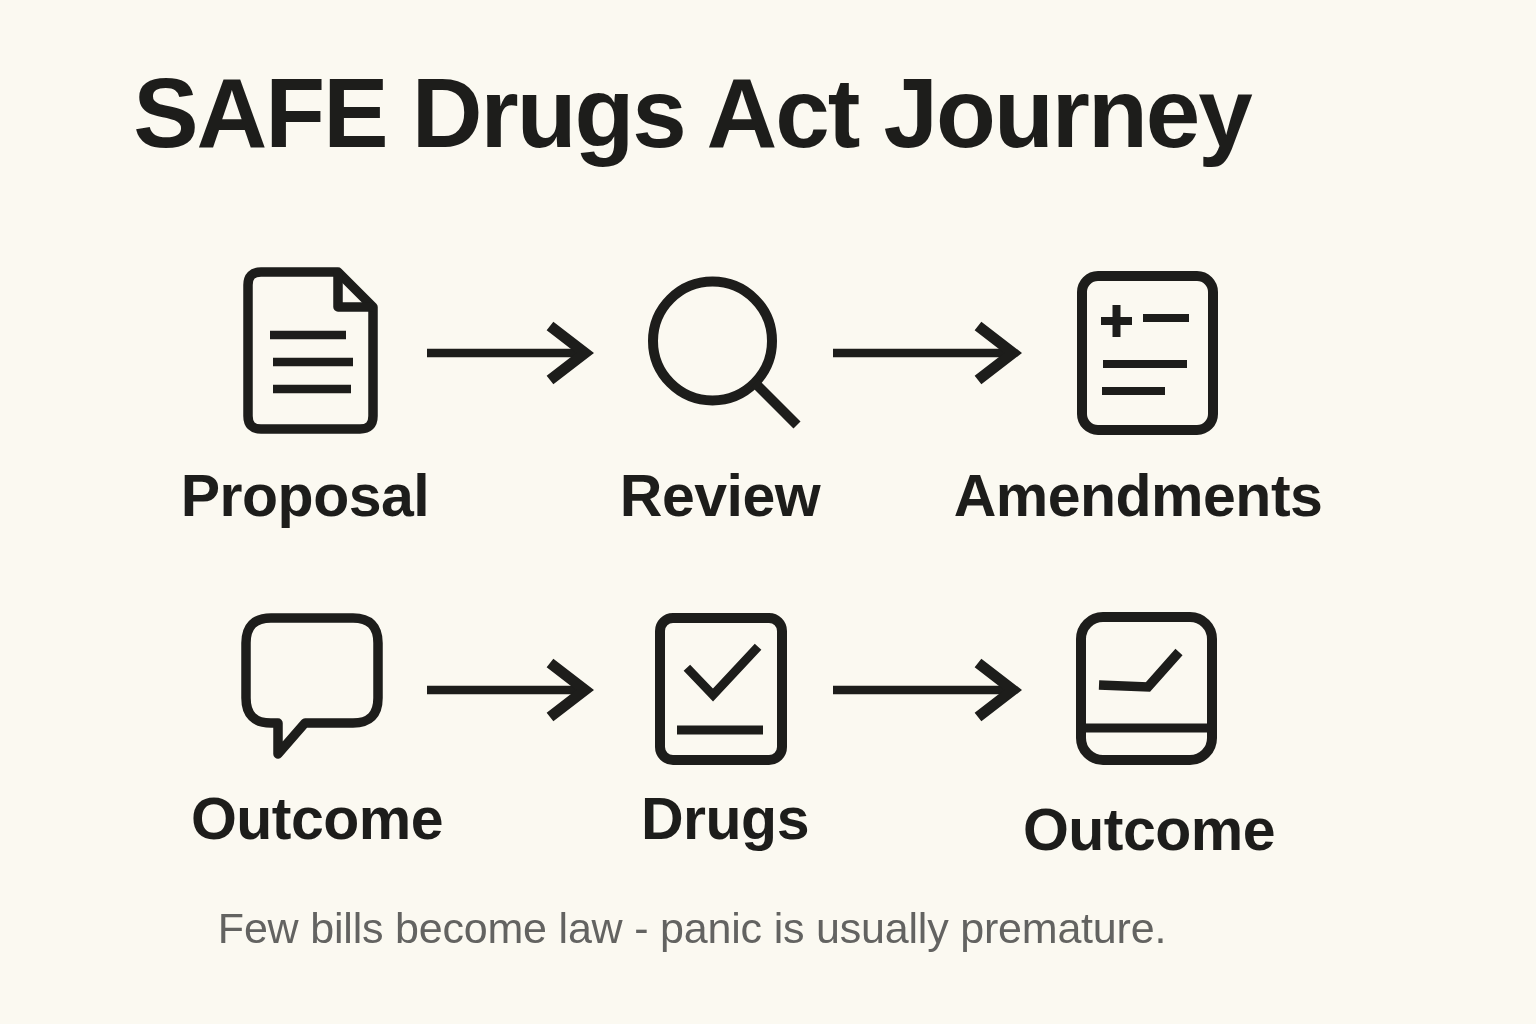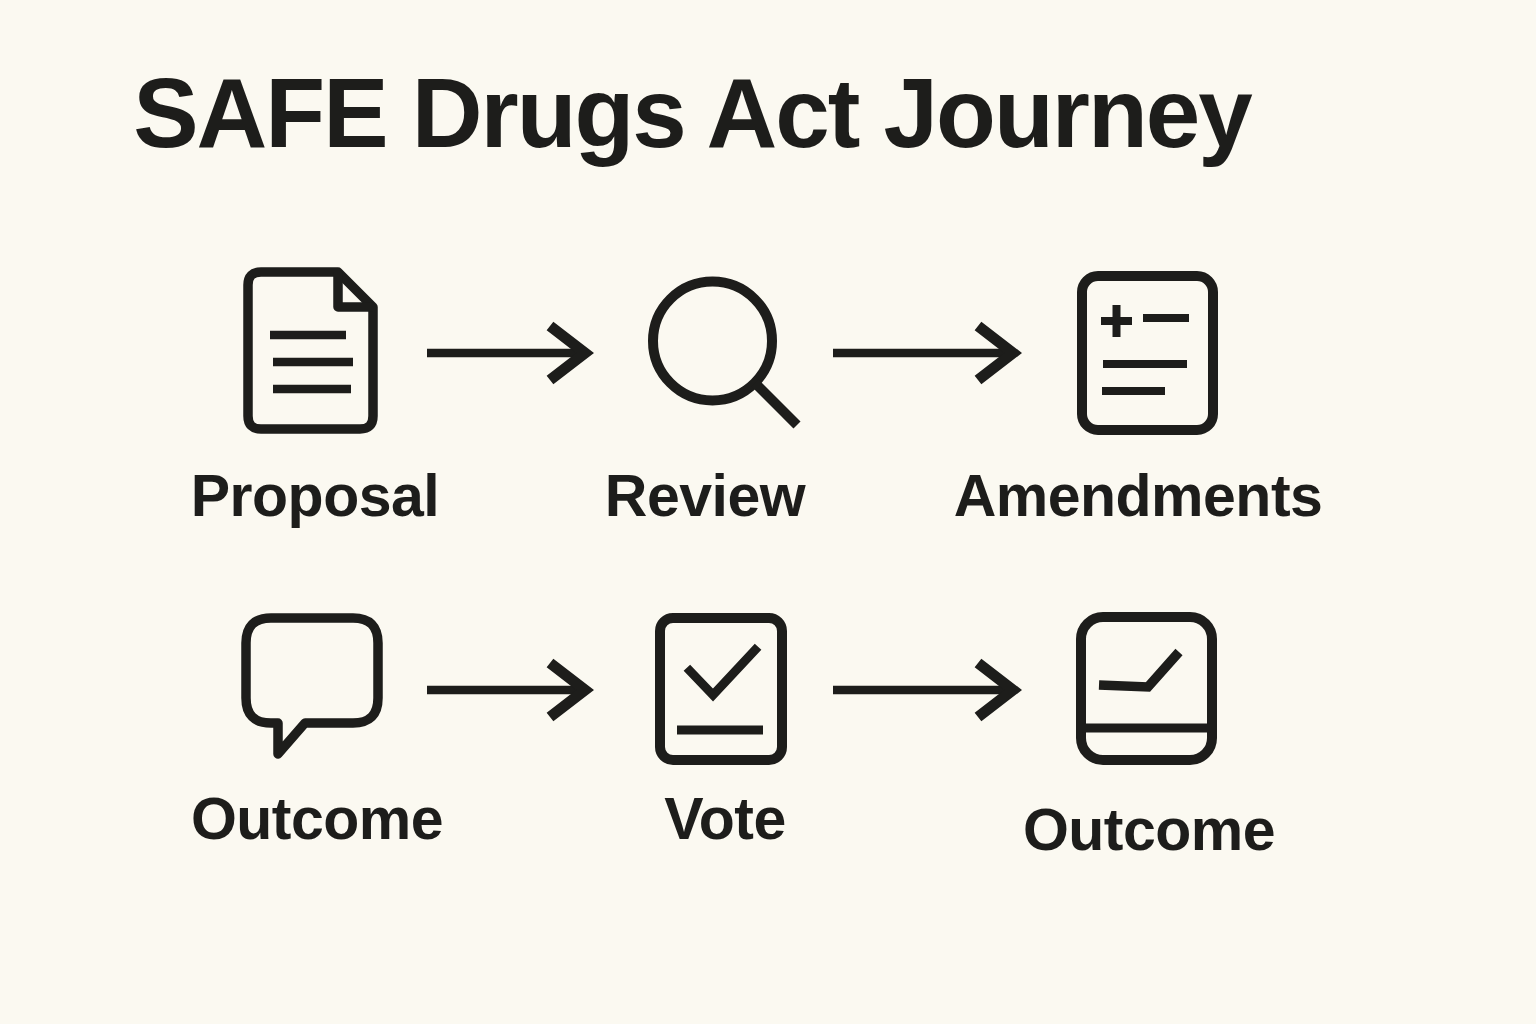--- a/index.html
+++ b/index.html
@@ -61,38 +61,38 @@
   <div>
     <span class="abs icon" style="left:243px;top:267px;">
       <svg width="135" height="167" viewBox="0 0 135 167" fill="none" stroke="currentColor">
         <path d="M95 5 H18 Q5 5 5 18 V149 Q5 162 18 162 H117 Q130 162 130 149 V40 Z" stroke-width="9.5" stroke-linejoin="round"></path>
         <path d="M95 5 V40 H130" stroke-width="9.5" stroke-linejoin="round"></path>
         <line x1="27" y1="68" x2="103" y2="68" stroke-width="8.5"></line>
         <line x1="30" y1="95" x2="110" y2="95" stroke-width="8.5"></line>
         <line x1="30" y1="122" x2="108" y2="122" stroke-width="8.5"></line>
       </svg>
     </span>
-    <div class="abs step-label row1-label" style="left:85px;">Proposal</div>
+    <div class="abs step-label row1-label" style="left:75px;">Proposal</div>
   </div>
 
   <span class="abs icon" style="left:424px;top:318px;">
     <svg width="170" height="70" viewBox="0 0 170 70" fill="none" stroke="currentColor">
       <line x1="3" y1="35" x2="158" y2="35" stroke-width="8.5"></line>
       <path d="M126 8 L161 35 L126 62" stroke-width="11" stroke-linejoin="miter"></path>
     </svg>
   </span>
 
   <div>
     <span class="abs icon" style="left:648px;top:276px;">
       <svg width="155" height="155" viewBox="0 0 155 155" fill="none" stroke="currentColor">
         <circle cx="64.5" cy="65" r="59.5" stroke-width="10"></circle>
         <line x1="107" y1="107" x2="149" y2="149" stroke-width="10"></line>
       </svg>
     </span>
-    <div class="abs step-label row1-label" style="left:475px;">Review</div>
+    <div class="abs step-label row1-label" style="left:490px;">Review</div>
   </div>
 
   <span class="abs icon" style="left:830px;top:318px;">
     <svg width="192" height="70" viewBox="0 0 192 70" fill="none" stroke="currentColor">
       <line x1="3" y1="35" x2="180" y2="35" stroke-width="8.5"></line>
       <path d="M148 8 L183 35 L148 62" stroke-width="11" stroke-linejoin="miter"></path>
     </svg>
   </span>
 
   <div>
@@ -126,35 +126,36 @@
   </span>
 
   <div>
     <span class="abs icon" style="left:655px;top:613px;">
       <svg width="132" height="152" viewBox="0 0 132 152" fill="none" stroke="currentColor">
         <rect x="5" y="5" width="122" height="142" rx="13" stroke-width="10"></rect>
         <path d="M35 58 L58 82 L100 37" stroke-width="9" stroke-linecap="square" stroke-linejoin="miter"></path>
         <line x1="22" y1="117" x2="108" y2="117" stroke-width="9"></line>
       </svg>
     </span>
-    <div class="abs step-label row2-label" style="left:495px;">Vote</div>
+    <div class="abs step-label row2-label" style="left:495px;">Drugs</div>
   </div>
 
   <span class="abs icon" style="left:830px;top:655px;">
     <svg width="192" height="70" viewBox="0 0 192 70" fill="none" stroke="currentColor">
       <line x1="3" y1="35" x2="180" y2="35" stroke-width="8.5"></line>
       <path d="M148 8 L183 35 L148 62" stroke-width="11" stroke-linejoin="miter"></path>
     </svg>
   </span>
 
   <div>
     <span class="abs icon" style="left:1076px;top:612px;">
       <svg width="141" height="153" viewBox="0 0 141 153" fill="none" stroke="currentColor">
         <rect x="5" y="5" width="131" height="143" rx="22" stroke-width="10"></rect>
         <line x1="6" y1="116" x2="135" y2="116" stroke-width="9"></line>
         <path d="M23 73 L72 75 L103 40" stroke-width="9.5" stroke-linejoin="miter"></path>
       </svg>
     </span>
     <div class="abs step-label row2-label" style="left:919px;margin-top:11px;">Outcome</div>
   </div>
 
+  <div class="abs footer-note">Few bills become law - panic is usually premature.</div>
 
 </div>
 
 </body></html>

